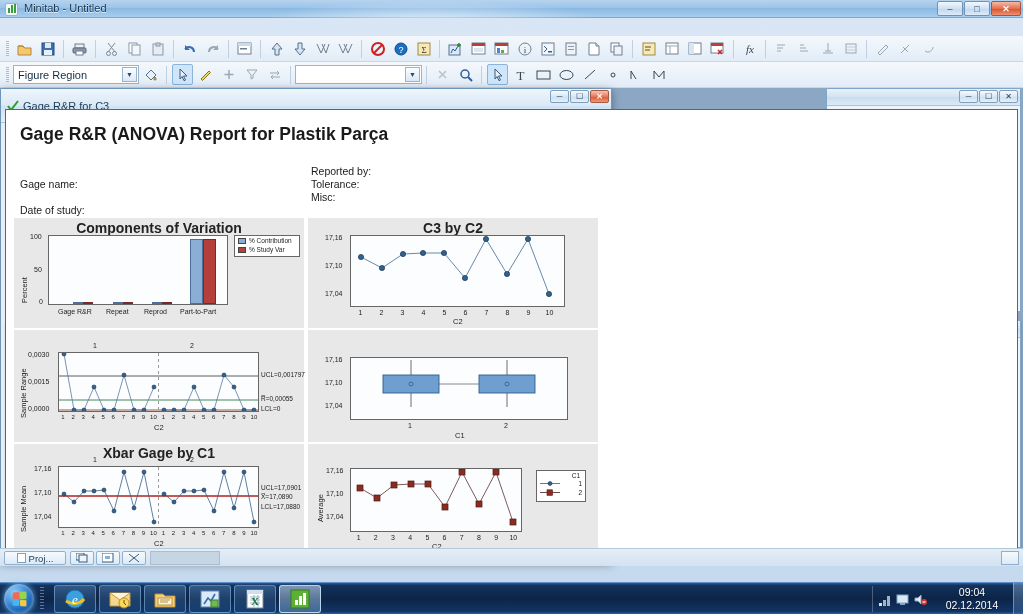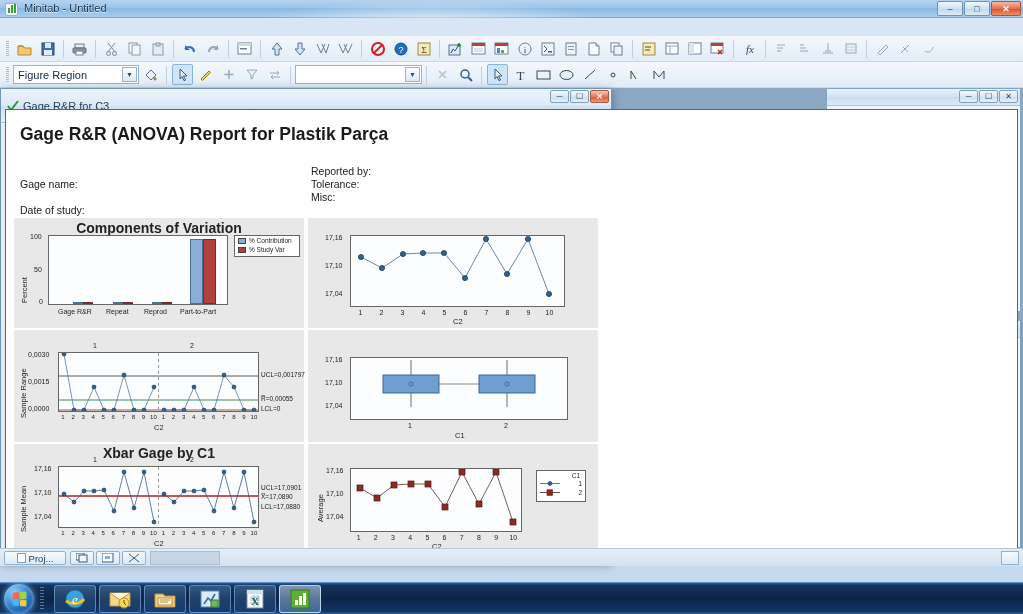--- a/index.html
+++ b/index.html
@@ -827,20 +827,21 @@
               <span>% Contribution</span>
             </div>
             <div class="legrow">
               <span class="swatch" style="background:#b3403a;"></span>
               <span>% Study Var</span>
             </div>
           </div>
         </div>
 
         <div class="panel" style="left:302px;top:108px;width:290px;height:110px;">
+          <div class="ptitle" style="top:2px;">C3 by C2</div>
           <div class="axlbl" style="left:17px;top:16px;">17,16</div>
           <div class="axlbl" style="left:17px;top:44px;">17,10</div>
           <div class="axlbl" style="left:17px;top:72px;">17,04</div>
           <div class="plot" style="left:42px;top:17px;width:215px;height:72px;">
             <svg width="213" height="70">
               <polyline points="10,21 31,32 52,18 72,17 93,17 114,42 135,3 156,38 177,3 198,58" fill="none" stroke="#5a7a9e" stroke-width="0.9"></polyline>
               <g fill="#31618e" stroke="#17334f" stroke-width="0.7">
                 <circle cx="10" cy="21" r="2.6"></circle>
                   <circle cx="31" cy="32" r="2.6"></circle>
                   <circle cx="52" cy="18" r="2.6"></circle>
@@ -1164,15 +1165,39 @@
       </div>
       <div class="tbutton active">
         <svg width="24" height="22">
           <rect x="3" y="2" width="18" height="18" fill="#5cb034" stroke="#3a7a20"></rect>
           <rect x="7" y="12" width="3" height="5" fill="#fff"></rect>
           <rect x="11" y="8" width="3" height="9" fill="#fff"></rect>
           <rect x="15" y="5" width="3" height="12" fill="#fff"></rect>
         </svg>
       </div>
     </div>
+    <div class="tray" style="right:0;">
+      <div class="traydiv"></div>
+      <div style="display:flex;align-items:center;gap:5px;padding:0 6px;">
+        <svg width="13" height="13">
+            <path d="M1 10h3v3H1z" fill="#cfe0ee"></path>
+            <path d="M5 7h3v6H5z" fill="#9fb3c6"></path>
+            <path d="M9 3h3v10H9z" fill="#9fb3c6"></path>
+          </svg>
+        <svg width="13" height="13">
+            <rect x="1" y="2" width="11" height="8" fill="#dbe9f7" stroke="#7fa5c8"></rect>
+            <rect x="4" y="10" width="5" height="2" fill="#7fa5c8"></rect>
+          </svg>
+        <svg width="13" height="13">
+            <path d="M1 5h3l3-3v9L4 8H1z" fill="#e6eef7" stroke="#93a9bf"></path>
+            <circle cx="10" cy="9" r="3" fill="#d03a2e"></circle>
+            <path d="M8.5 9h3" stroke="#fff" stroke-width="1.2"></path>
+          </svg>
+      </div>
+      <div class="clock">
+        <div>09:04</div>
+        <div>02.12.2014</div>
+      </div>
+      <div class="showdesk"></div>
+    </div>
   </div>
 
 </div>
 
 </body></html>

